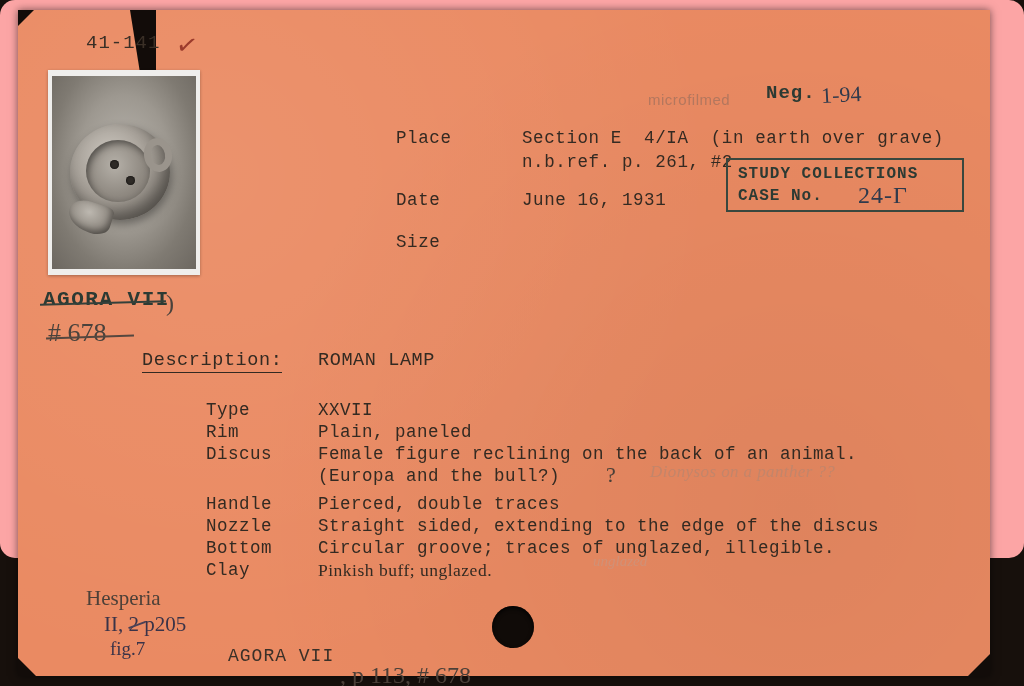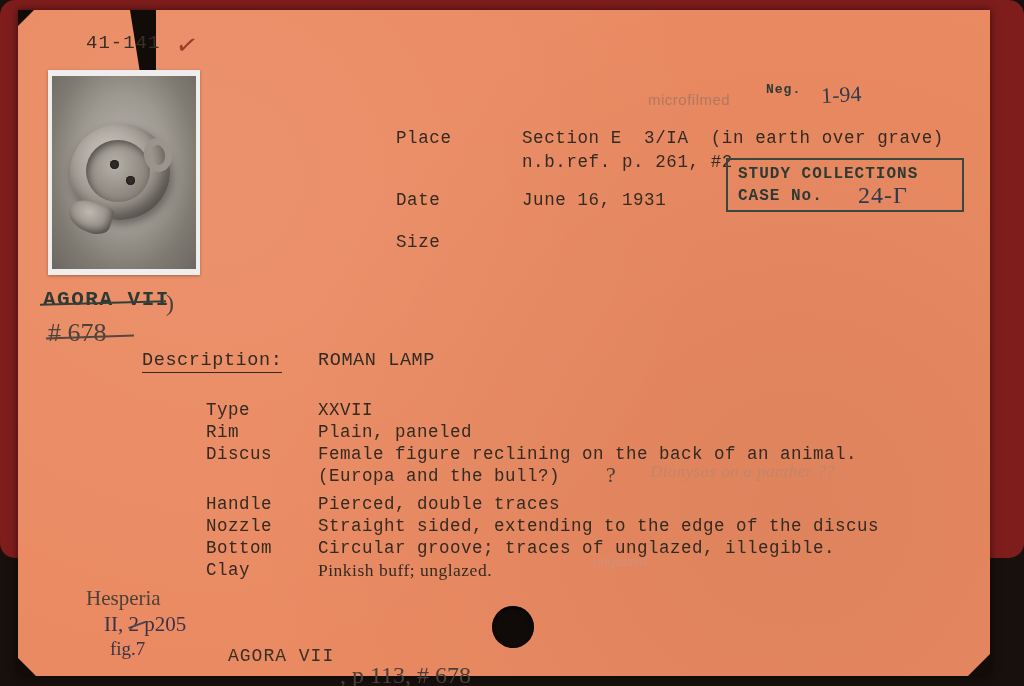--- a/index.html
+++ b/index.html
@@ -10,21 +10,21 @@
   body {
     width: 1024px;
     height: 686px;
     overflow: hidden;
     font-family: "Liberation Mono", monospace;
   }
   #scene {
     position: relative;
     width: 1024px;
     height: 558px;
-    background: #7f1d1d;
+    background: #fca5a5;
     border-radius: 15px;
   }
   
   #card {
     position: absolute;
     left: 18px;
     top: 10px;
     width: 972px;
     height: 666px;
     background: #ea8a62;
@@ -176,21 +176,21 @@
     top: 81px;
     font-family: "Liberation Sans", sans-serif;
     font-size: 15px;
     color: #b3775e;
     letter-spacing: 0.5px;
   }
   #neg-stamp {
     position: absolute;
     left: 748px;
     top: 72px;
-    font-size: 13px;
+    font-size: 19px;
   }
   #neg-number {
     position: absolute;
     left: 803px;
     top: 72px;
     font-family: "Liberation Serif", serif;
     font-size: 22px;
     color: #2f3a4c;
     transform: rotate(-3deg);
   }
@@ -448,21 +448,21 @@
         <div class="lamp-nozzle"></div>
         <div class="lamp-handle"></div>
       </div>
     </div>
 
     <div id="microfilmed">microfilmed</div>
     <div id="neg-stamp" class="stamp">Neg.</div>
     <div id="neg-number">1-94</div>
 
     <div class="label" style="left:378px; top:118px;">Place</div>
-    <div class="value" style="left:504px; top:118px;">Section E  3/IA  (in earth over grave)</div>
+    <div class="value" style="left:504px; top:118px;">Section E  4/IA  (in earth over grave)</div>
     <div class="value" style="left:504px; top:142px;">n.b.ref. p. 261, #2</div>
 
     <div class="label" style="left:378px; top:180px;">Date</div>
     <div class="value" style="left:504px; top:180px;">June 16, 1931</div>
 
     <div class="label" style="left:378px; top:222px;">Size</div>
 
     <div id="study-box">
       <div id="study-line1" class="stamp">STUDY COLLECTIONS</div>
       <div id="study-line2" class="stamp">CASE No.</div>

